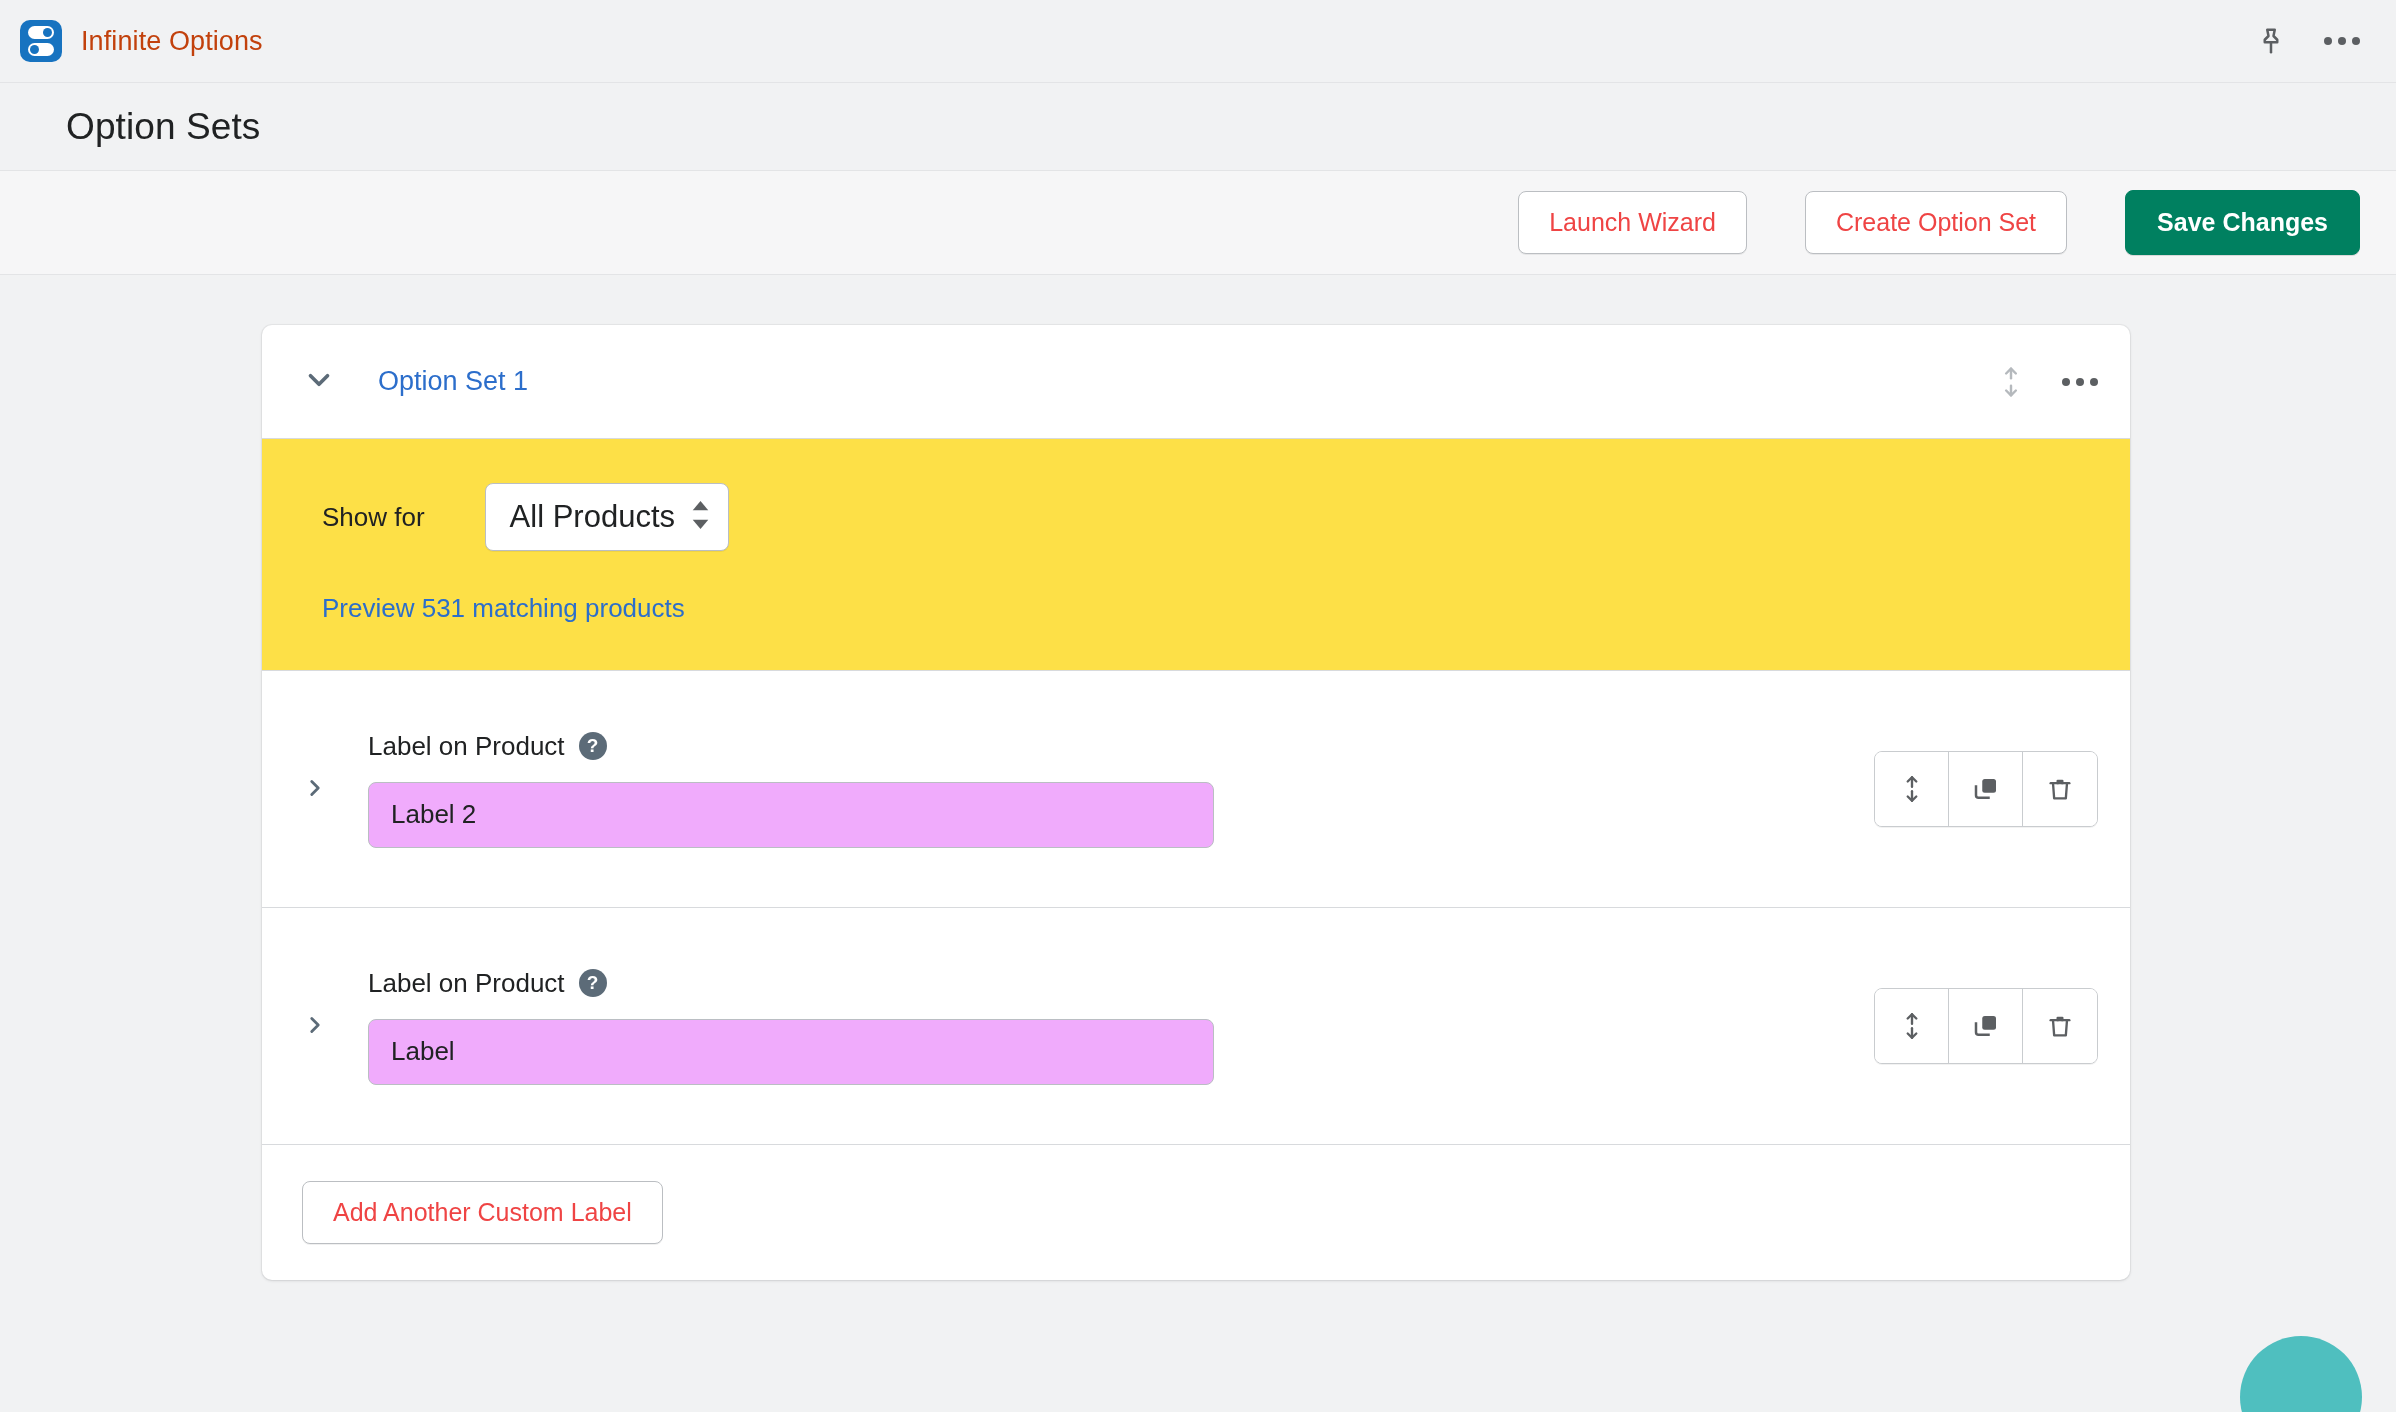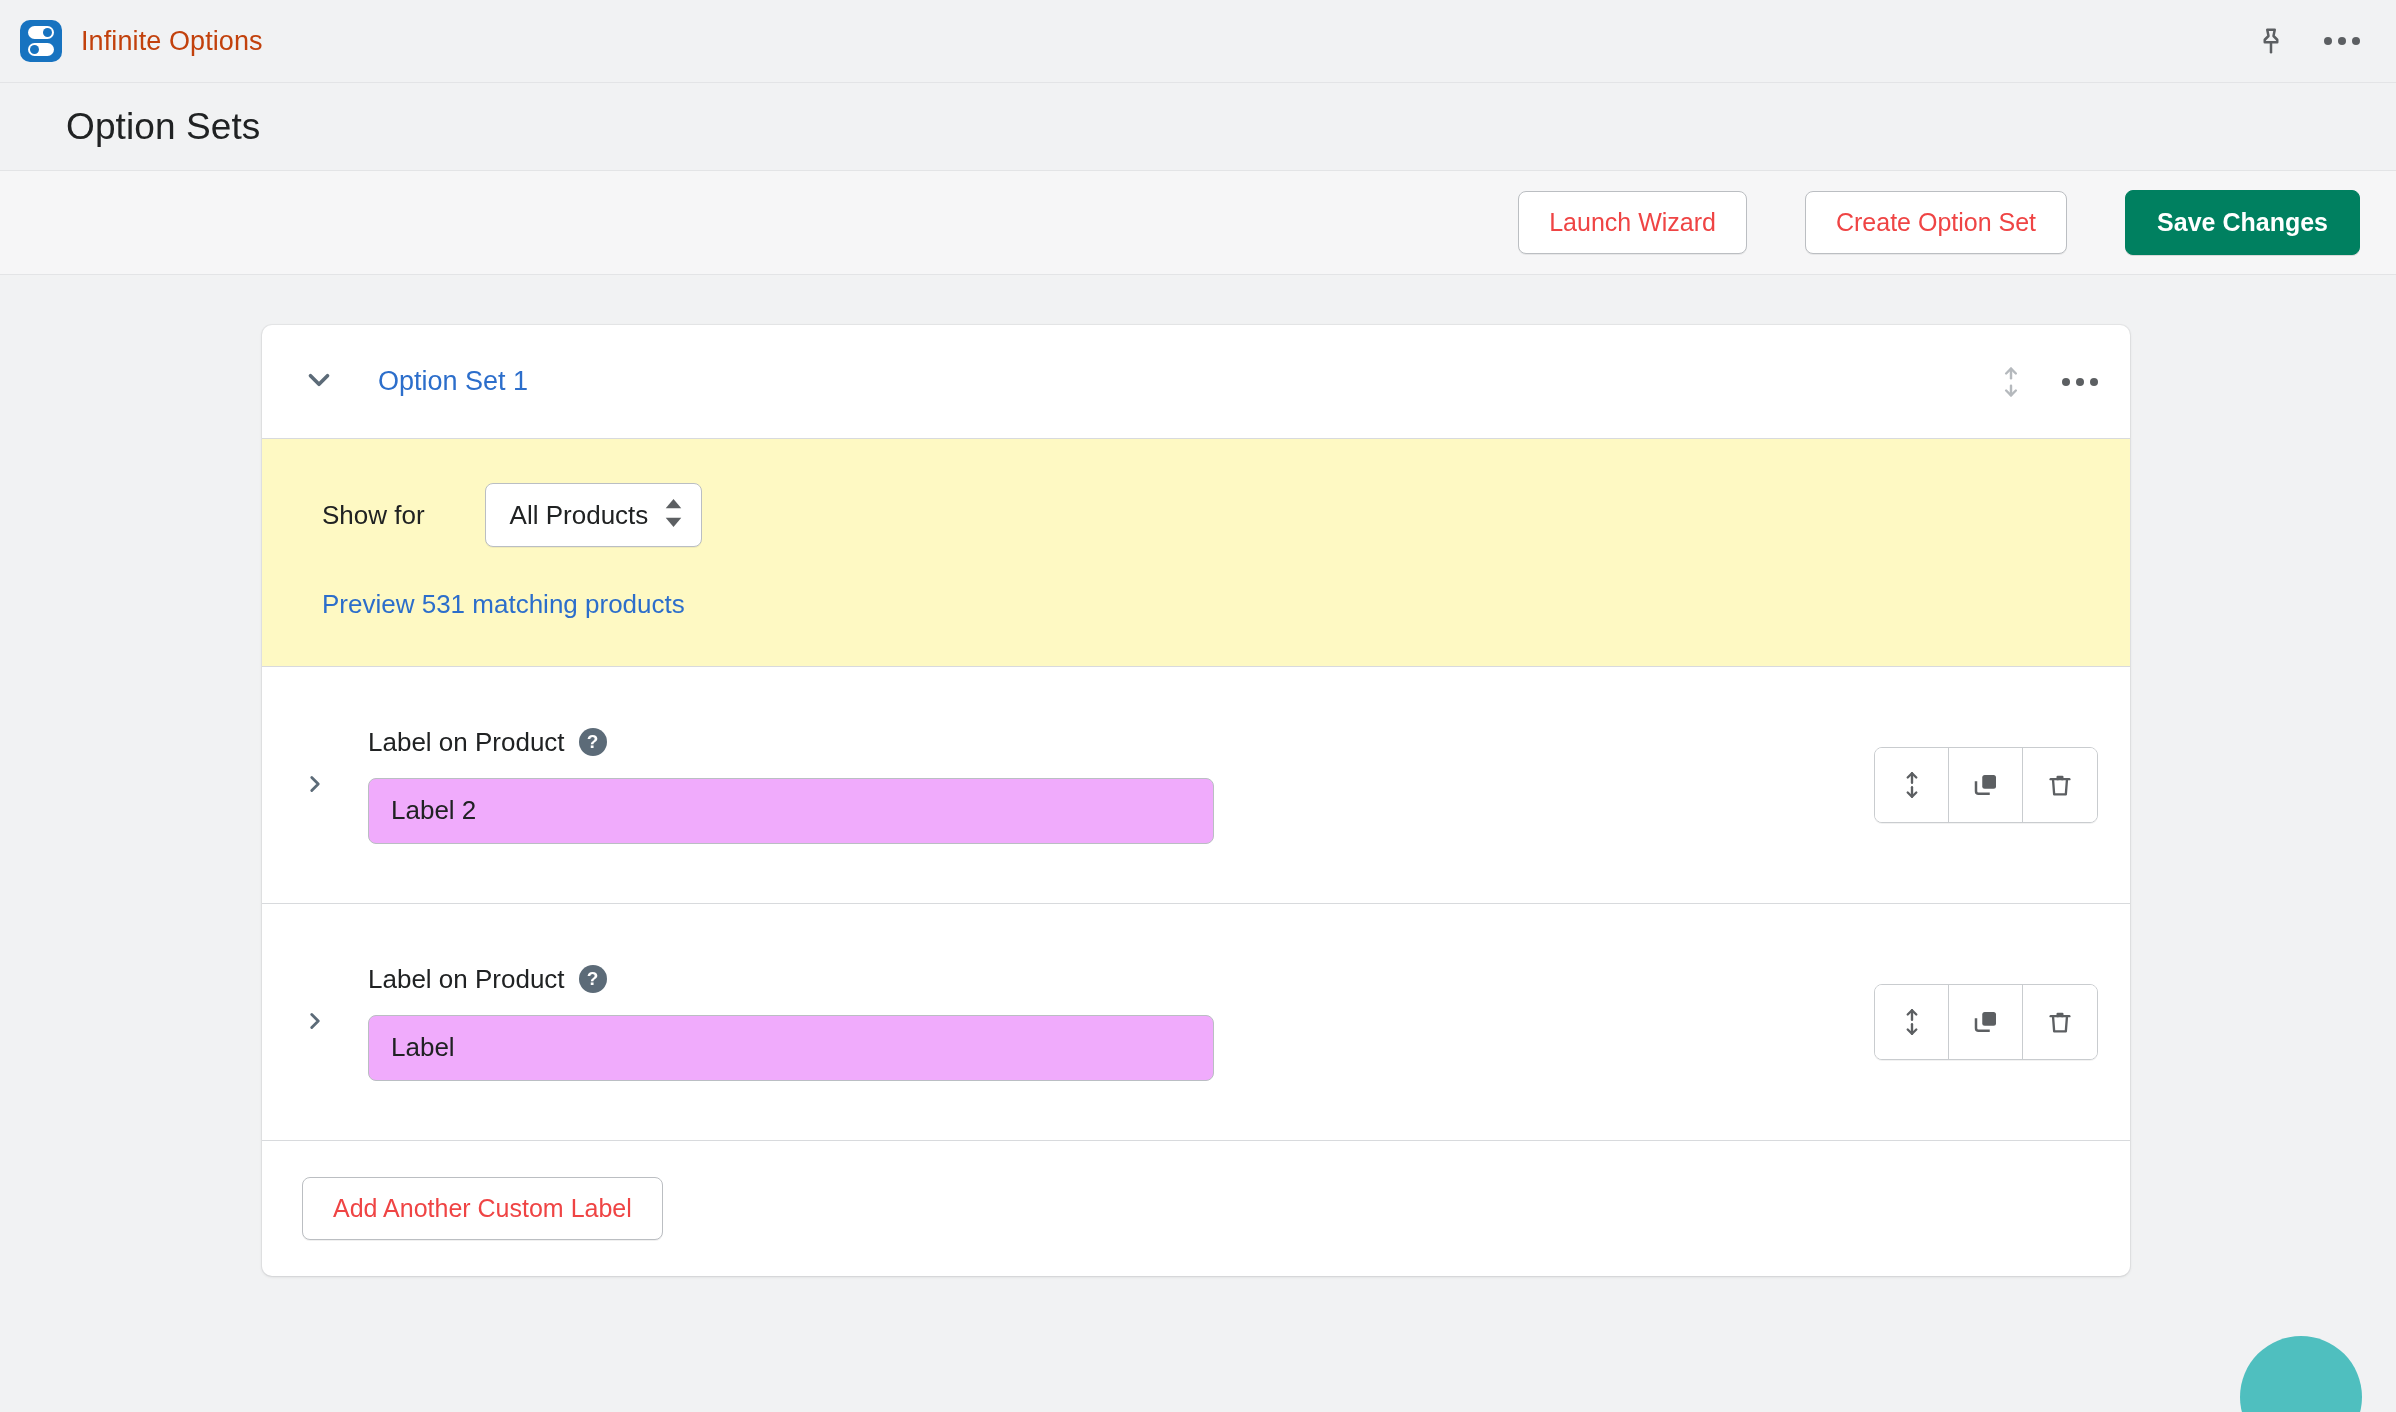--- a/index.html
+++ b/index.html
@@ -137,36 +137,36 @@
     margin-left: 28px;
     cursor: pointer;
   }
   .card-header-actions {
     margin-left: auto;
     display: flex; align-items: center; gap: 36px;
   }
 
   
   .showfor {
-    background: #fef9c3;
+    background: #fde047;
     padding: 44px 0 46px 0;
   }
   .showfor-row { display: flex; align-items: center; padding-left: 60px; }
   .showfor-label { font-size: 26px; color: #202223; }
   .select-wrap {
     margin-left: 60px;
     background: #fff;
     border: 1px solid #babec3;
     border-radius: 8px;
     box-shadow: 0 1px 0 rgba(0,0,0,.05);
     display: flex; align-items: center; gap: 16px;
     padding: 15px 18px 15px 24px;
     cursor: pointer;
   }
-  .select-value { font-size: 26px; color: #202223; }
+  .select-value { font-size: 31px; color: #202223; }
   .preview-link {
     display: inline-block;
     margin: 42px 0 0 60px;
     font-size: 26px;
     color: #2c6ecb;
     cursor: pointer;
   }
 
   
   .field-row {

